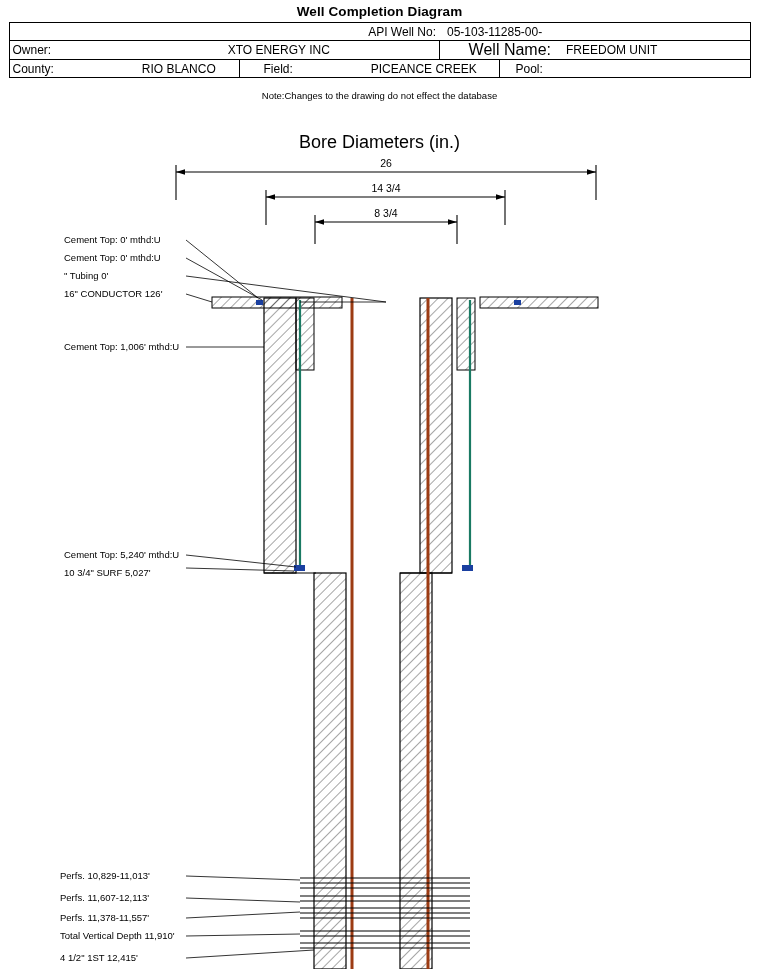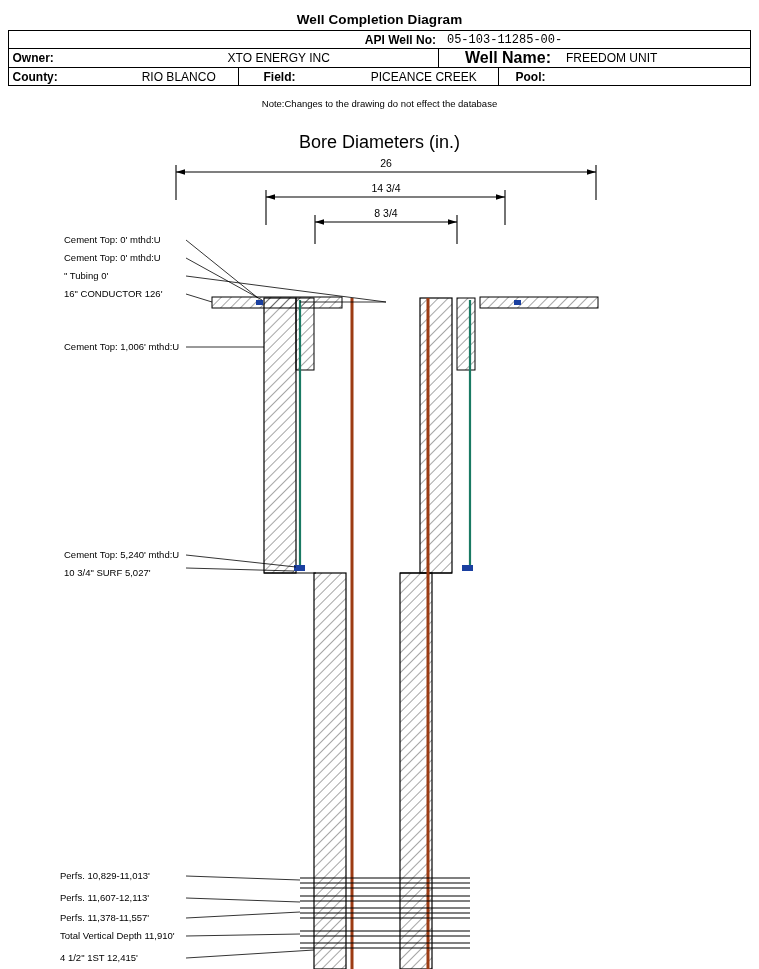--- a/index.html
+++ b/index.html
@@ -19,41 +19,41 @@
     position: relative;
     width: 759px;
     height: 969px;
   }
 
   
   .doc-title {
     text-align: center;
     font-size: 13.5px;
     font-weight: bold;
-    padding-top: 12px;
+    padding-top: 4px;
     padding-bottom: 3px;
     letter-spacing: 0.1px;
   }
   .header-table {
     width: 741px;
     margin: 0 auto;
     border-collapse: collapse;
     table-layout: fixed;
   }
   .header-table td {
     border: 1px solid #000;
     font-size: 12px;
     height: 17px;
     padding: 0 3px;
     vertical-align: middle;
     white-space: nowrap;
     overflow: hidden;
   }
   .lbl {
-    font-weight: bold;
+    font-weight: normal;
     margin-top: 35px;
   }
   .val {
     font-weight: normal;
   }
   .ctr { text-align: center; }
   .rgt { text-align: right; }
   .nb-r { border-right: none !important; }
   .nb-l { border-left: none !important; }
   .note {
@@ -109,21 +109,21 @@
       <col style="width:60px">
       <col style="width:55px">
       <col style="width:40px">
       <col style="width:50px">
       <col style="width:40px">
       <col style="width:66px">
     </colgroup>
     <tbody>
         <tr>
       <td colspan="4" class="rgt lbl nb-r">API Well No:</td>
-      <td colspan="6" class="nb-l val" style="padding-left:8px;font-family:Liberation Mono, monospace;">05-103-11285-00-</td>
+      <td colspan="6" class="nb-l val" style="padding-left:8px;">05-103-11285-00-</td>
     </tr>
     <tr>
       <td class="lbl nb-r">Owner:</td>
       <td colspan="3" class="ctr val nb-l">XTO ENERGY INC</td>
       <td colspan="2" class="rgt lbl nb-r" style="font-size:16px;">Well Name:</td>
       <td colspan="4" class="val nb-l" style="padding-left:12px;margin-top:40px;">FREEDOM UNIT</td>
     </tr>
     <tr>
       <td class="lbl nb-r">County:</td>
       <td class="ctr val nb-l">RIO BLANCO</td>

